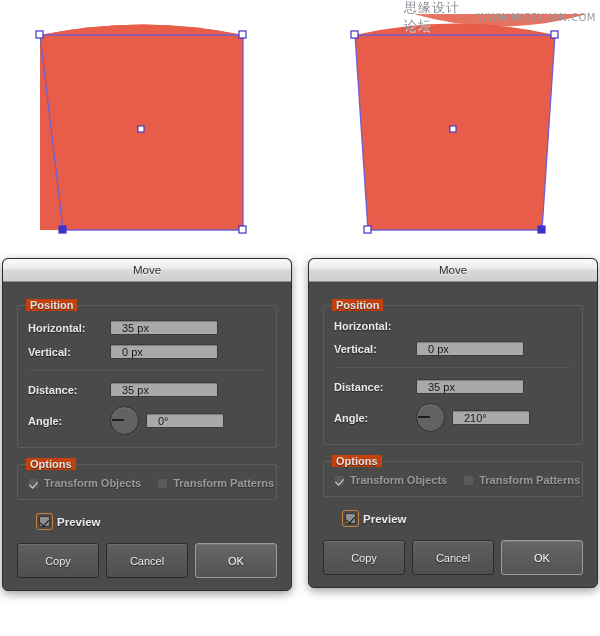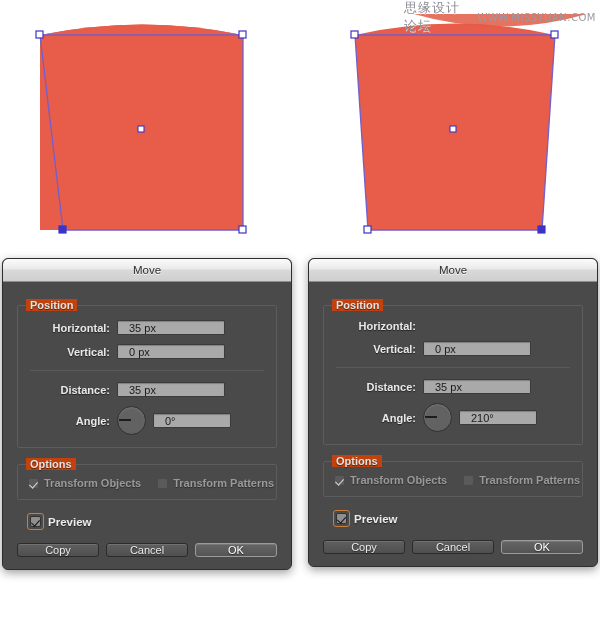--- a/index.html
+++ b/index.html
@@ -83,21 +83,21 @@
     font-size:11px;color:#e4e4e4;font-weight:bold;
     text-shadow:0 1px 1px rgba(0,0,0,.6);
   }
 
   .field-row{
     display:flex;align-items:center;
     margin-bottom:9px;
   }
   .field-row:last-child{margin-bottom:0;}
   .field-label{
-    width:82px;text-align:right;padding-right:7px;
+    width:82px;text-align:left;
     font-size:11px;color:#e9e9e9;font-weight:bold;
     text-shadow:0 1px 1px rgba(0,0,0,.55);
     white-space:nowrap;
   }
   .field-input{
     width:108px;height:15px;
     background:#a9a9a9;
     border:1px solid #3b3b3b;
     border-radius:1px;
     box-shadow:inset 0 1px 1px rgba(0,0,0,.25);
@@ -153,21 +153,21 @@
   .cb.disabled{background:#5a5a5a;border-color:#4a4a4a;}
   .opt-label{
     font-size:11px;color:#9a9a9a;font-weight:bold;
     text-shadow:0 1px 1px rgba(0,0,0,.4);
     margin-right:16px;white-space:nowrap;text-align:center;
   }
 
   
   .preview-row{
     display:flex;align-items:center;
-    margin-top:13px;margin-left:10px;
+    margin-top:13px;margin-left:19px;
   }
   .cb-focus{
     padding:2px;
     border:1.5px solid #c8803c;
     border-radius:3px;
     display:inline-flex;
     margin-right:4px;
   }
   .cb-focus .cb{margin-right:0;background:#8f8f8f;border-color:#333;}
   .cb-focus .cb.checked::after{border-color:#141414;}
@@ -175,21 +175,21 @@
     font-size:11.5px;color:#ececec;font-weight:bold;
     text-shadow:0 1px 1px rgba(0,0,0,.5);
   }
 
   
   .btn-row{
     display:flex;justify-content:space-between;
     margin-top:13px;
   }
   .btn{
-    width:82px;height:14px;
+    width:82px;height:35px;
     border-radius:3px;
     border:1px solid #2b2b2b;
     background:linear-gradient(to bottom,#5f5f5f 0%,#4f4f4f 100%);
     box-shadow:inset 0 1px 0 rgba(255,255,255,.12);
     display:flex;align-items:center;justify-content:center;
     font-size:11px;color:#eaeaea;
     text-shadow:0 1px 1px rgba(0,0,0,.55);
     box-sizing:border-box;
     cursor:default;
   }

